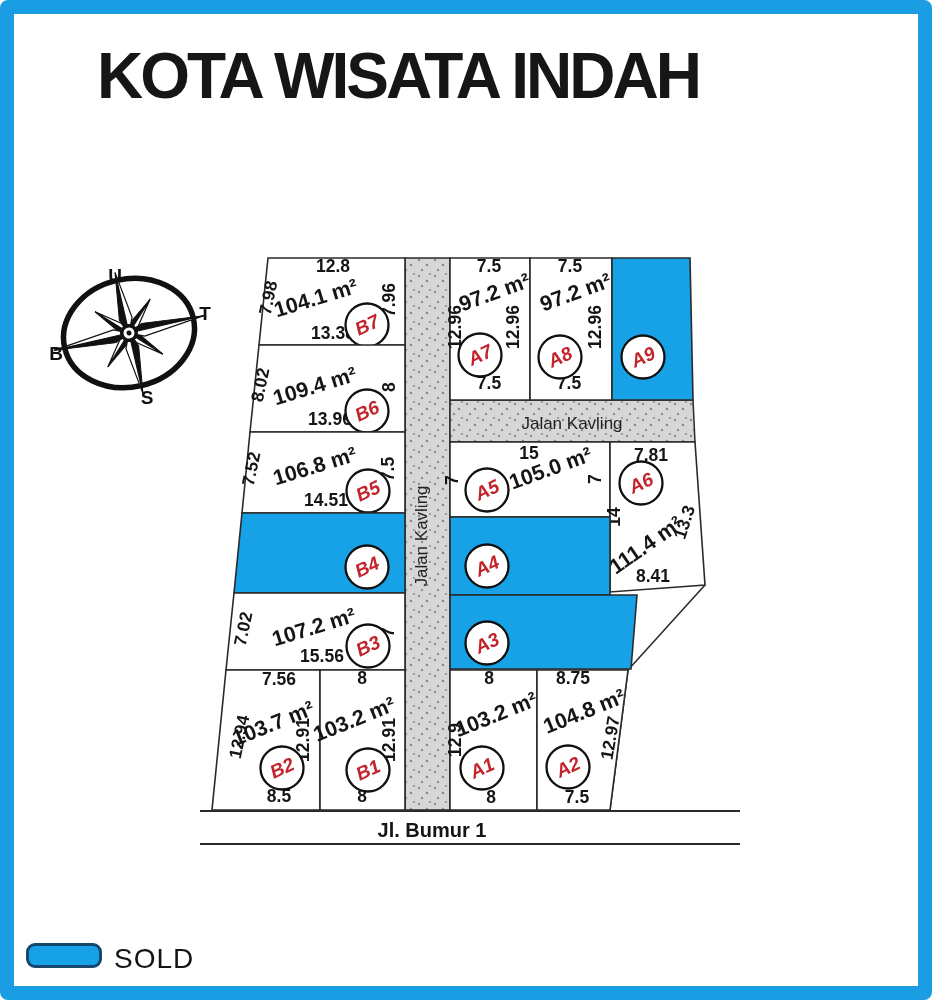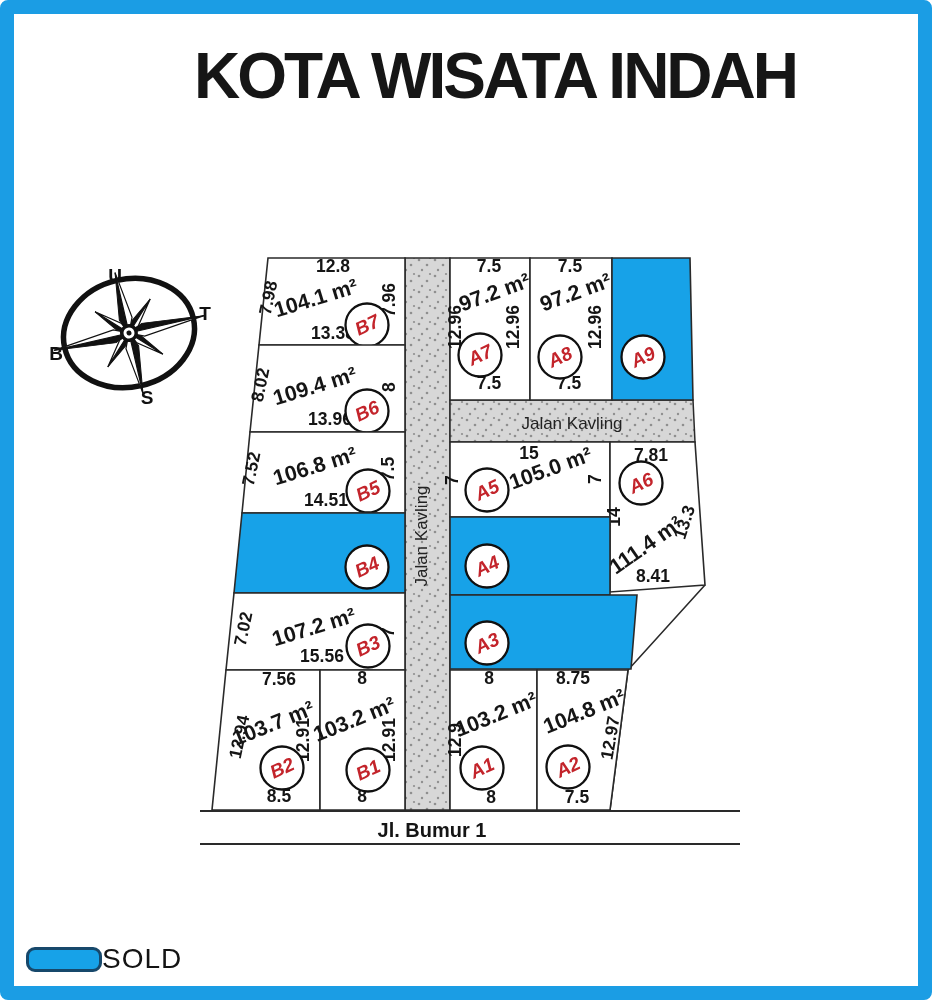--- a/index.html
+++ b/index.html
@@ -4,34 +4,34 @@
 <style>
   :root{
     --frame:#1b9de4; --sold:#17a2e8; --red:#c3242b; --ink:#161616;
     --line:#2a2a2a; --road:#d7d7d7; --road-dot:#8f8f8f;
   }
   html,body{margin:0;padding:0;background:#fff;}
   body{width:932px;height:1000px;position:relative;overflow:hidden;
        font-family:"Liberation Sans",sans-serif;}
   .frame{position:absolute;inset:0;border:14px solid var(--frame);
          border-radius:8px;box-sizing:border-box;background:#fff;}
-  .header{position:absolute;top:44px;left:0;width:796px;text-align:right;}
+  .header{position:absolute;top:44px;left:0;width:796px;text-align:center;}
   .title{font-size:64px;font-weight:700;letter-spacing:-3px;color:var(--ink);
          line-height:1.0;white-space:nowrap;}
   .subtitle{margin-top:14px;font-size:37px;font-weight:600;font-style:italic;
             letter-spacing:-1px;color:var(--red);white-space:nowrap;}
   svg.plan{position:absolute;left:0;top:0;width:932px;height:1000px;}
   .dim{font-family:"Liberation Sans",sans-serif;font-size:17.5px;font-weight:600;fill:#151515;}
   .area{font-family:"Liberation Sans",sans-serif;font-size:21.5px;font-weight:700;fill:#151515;}
   .badge-label{font-family:"Liberation Sans",sans-serif;font-size:19px;font-weight:700;
                font-style:italic;fill:var(--red);}
   .road-label{font-family:"Liberation Sans",sans-serif;font-size:17px;font-weight:500;fill:#222;}
   .street-label{font-family:"Liberation Sans",sans-serif;font-size:20px;font-weight:600;fill:#151515;}
   .compass-letter{font-family:"Liberation Sans",sans-serif;font-size:19px;font-weight:700;fill:#111;}
-  .legend{position:absolute;left:26px;top:943px;display:flex;align-items:center;gap:0;}
+  .legend{position:absolute;left:26px;top:943px;display:flex;align-items:flex-start;gap:12px;}
   .swatch{width:76px;height:25px;border-radius:9px;background:var(--sold);
           border:3px solid #17486b;box-sizing:border-box;}
   .legend-label{font-size:28px;font-weight:500;letter-spacing:1px;color:#141414;}
 </style>
 </head>
 <body>
 
 <div class="frame"></div>
 
 <div class="header">

